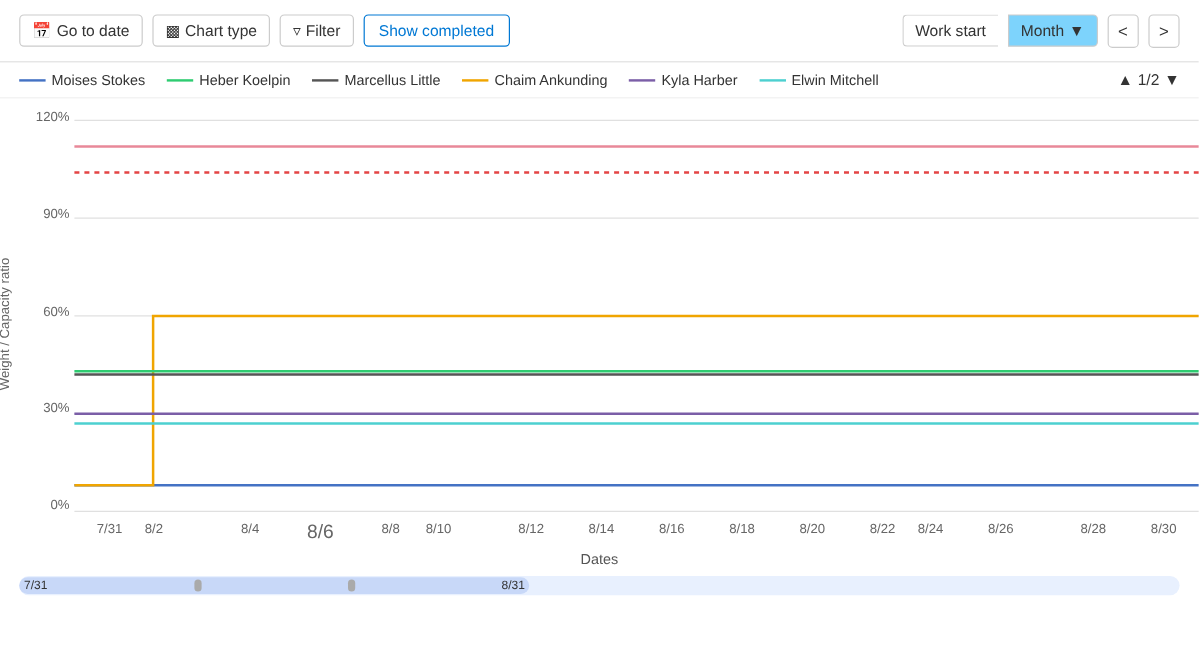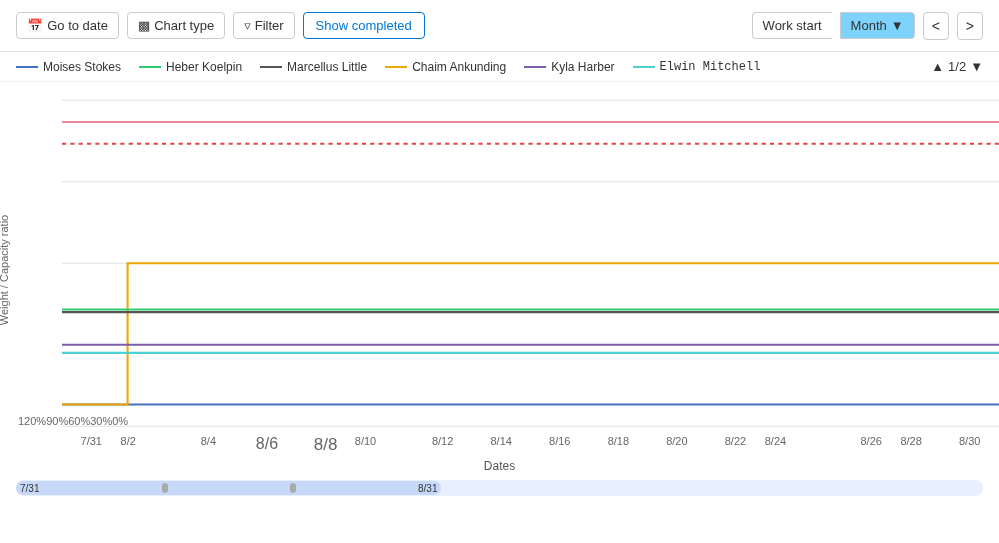--- a/index.html
+++ b/index.html
@@ -99,36 +99,36 @@
       <div class="legend-item">
         <span style="display:inline-block;width:22px;height:2px;background:#F0A500;"></span>
         <span style="font-size:12px;">Chaim Ankunding</span>
       </div>
       <div class="legend-item">
         <span style="display:inline-block;width:22px;height:2px;background:#7B5EA7;"></span>
         <span style="font-size:12px;">Kyla Harber</span>
       </div>
       <div class="legend-item">
         <span style="display:inline-block;width:22px;height:2px;background:#4DD0D0;"></span>
-        <span style="font-size:12px;font-family:Liberation Mono, monospace;">Elwin Mitchell</span>
+        <span style="font-size:12px;">Elwin Mitchell</span>
       </div>
     </div>
   <div style="display:flex;align-items:center;gap:4px;">
     <span style="cursor:pointer;">▲</span>
     <span id="pagination-label">1/2</span>
     <span style="cursor:pointer;">▼</span>
   </div>
 </div>
 
 <div style="display:flex; position:relative; height:375px; padding: 0 0 0 0;">
 
   <div style="width:18px;display:flex;align-items:center;justify-content:center;position:relative;">
     <span style="position:absolute;white-space:nowrap;font-size:11px;color:#666;transform:rotate(-90deg);transform-origin:center center;top:50%;left:50%;margin-left:-60px;margin-top:-6px;">Weight / Capacity ratio</span>
   </div>
-  <div style="width:44px;display:flex;flex-direction:row;justify-content:space-between;padding:10px 4px 30px 0;align-items:flex-end;">
+  <div style="width:44px;display:flex;flex-direction:column;justify-content:space-between;padding:10px 4px 30px 0;align-items:flex-end;">
     <span style="font-size:11px;color:#666;">120%</span>
     <span style="font-size:11px;color:#666;">90%</span>
     <span style="font-size:11px;color:#666;">60%</span>
     <span style="font-size:11px;color:#666;">30%</span>
     <span style="font-size:11px;color:#666;">0%</span>
   </div>
   <div style="flex:1;position:relative;">
     <svg id="main-chart" style="width:100%;height:100%;overflow:visible;" viewBox="0 0 900 345">
         <line x1="0" x2="900" y1="323" y2="323" stroke="#e0e0e0" stroke-width="1"></line>
         <line x1="0" x2="900" y1="244.75" y2="244.75" stroke="#e0e0e0" stroke-width="1"></line>
@@ -143,30 +143,30 @@
         <line x1="0" y1="213.45" x2="900" y2="213.45" stroke="#555555" stroke-width="2"></line>
         <line x1="0" y1="244.75" x2="900" y2="244.75" stroke="#7B5EA7" stroke-width="2"></line>
         <line x1="0" y1="252.575" x2="900" y2="252.575" stroke="#4DD0D0" stroke-width="2"></line>
       </svg>
     
     <div id="x-labels" style="display:flex;justify-content:space-between;padding:0 0 0 0;position:absolute;bottom:0;left:0;right:0;height:22px;">
         <span style="font-size: 11px; color: rgb(102, 102, 102); text-align: center; flex: 1 1 0%;">7/31</span>
         <span style="font-size: 11px; color: rgb(102, 102, 102); flex: 1 1 0%;">8/2</span>
         <span style="font-size: 11px; color: rgb(102, 102, 102); text-align: center; flex: 1 1 0%;">8/4</span>
         <span style="font-size: 16px; color: rgb(102, 102, 102); text-align: center; flex: 1 1 0%;">8/6</span>
-        <span style="font-size: 17px; color: rgb(102, 102, 102); text-align: center; flex: 1 1 0%;">8/8</span>
+        <span style="font-size: 11px; color: rgb(102, 102, 102); text-align: center; flex: 1 1 0%;">8/8</span>
         <span style="font-size: 11px; color: rgb(102, 102, 102); text-align: left; flex: 1 1 0%;">8/10</span>
         <span style="font-size: 11px; color: rgb(102, 102, 102); text-align: center; flex: 1 1 0%;">8/12</span>
         <span style="font-size: 11px; color: rgb(102, 102, 102); text-align: center; flex: 1 1 0%;">8/14</span>
         <span style="font-size: 11px; color: rgb(102, 102, 102); text-align: center; flex: 1 1 0%;">8/16</span>
         <span style="font-size: 11px; color: rgb(102, 102, 102); text-align: center; flex: 1 1 0%;">8/18</span>
         <span style="font-size: 11px; color: rgb(102, 102, 102); text-align: center; flex: 1 1 0%;">8/20</span>
         <span style="font-size: 11px; color: rgb(102, 102, 102); text-align: center; flex: 1 1 0%;">8/22</span>
         <span style="font-size: 11px; color: rgb(102, 102, 102); text-align: left; flex: 1 1 0%;">8/24</span>
-        <span style="font-size: 11px; color: rgb(102, 102, 102); text-align: right; flex: 1 1 0%;">8/26</span>
+        <span style="font-size: 11px; color: rgb(102, 102, 102); text-align: left; flex: 1 1 0%;">8/26</span>
         <span style="font-size: 11px; color: rgb(102, 102, 102); text-align: center; flex: 1 1 0%;">8/28</span>
         <span style="font-size: 11px; color: rgb(102, 102, 102); text-align: center; flex: 1 1 0%;">8/30</span>
       </div>
   </div>
 </div>
 
 <div style="text-align:center;font-size:12px;color:#555;margin-top:2px;">Dates</div>
 
 <div class="scrollbar-area">
   <div class="scrollbar-track">

